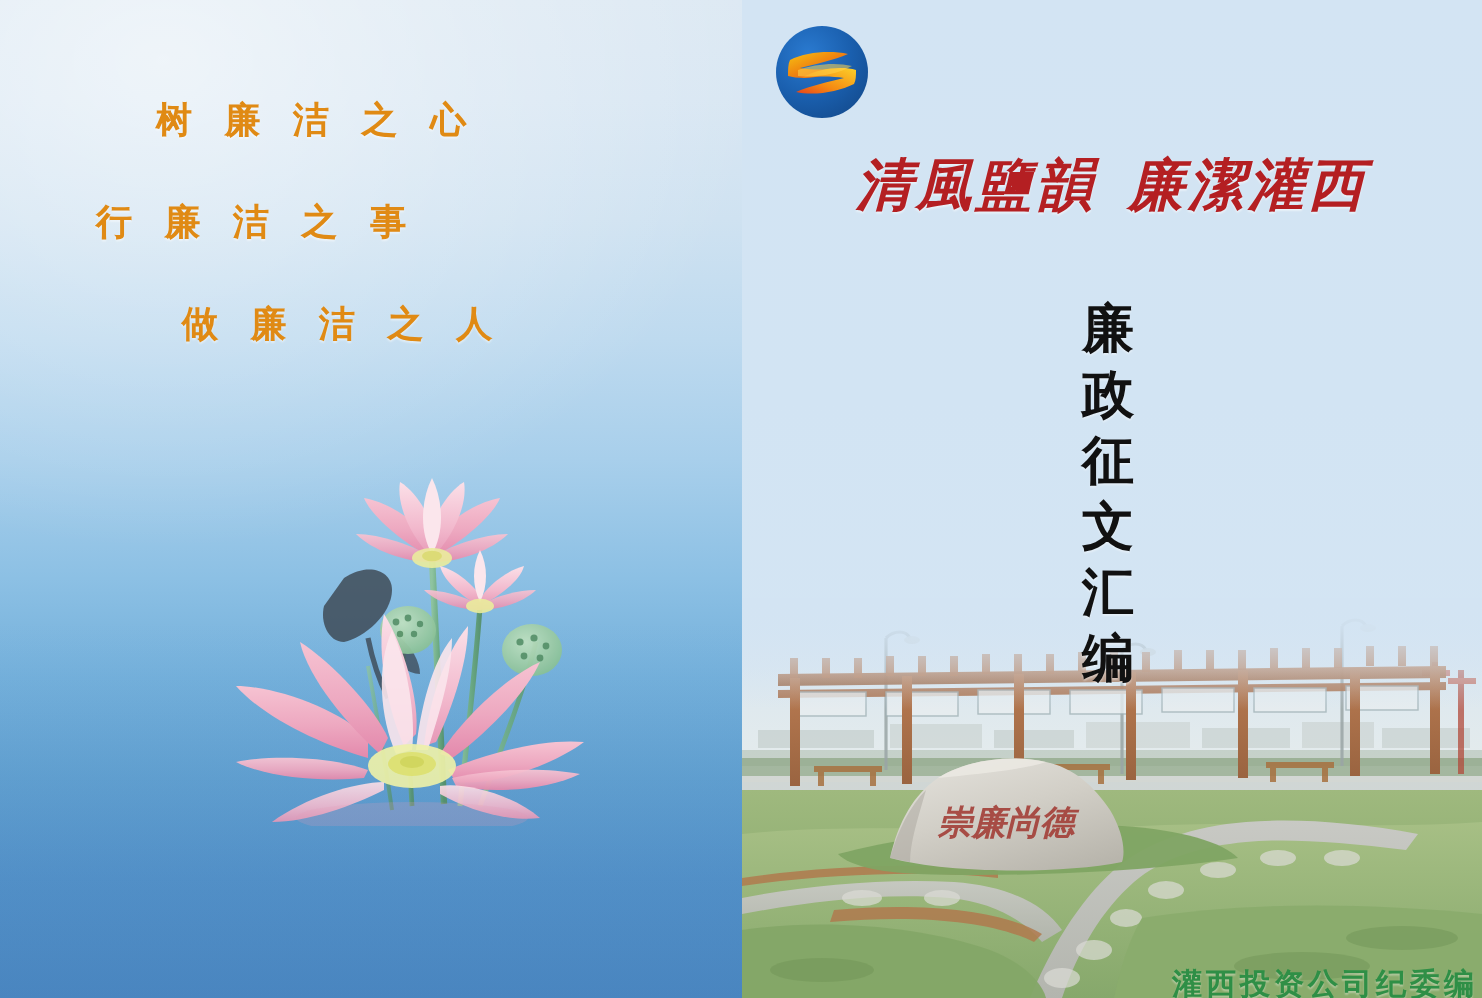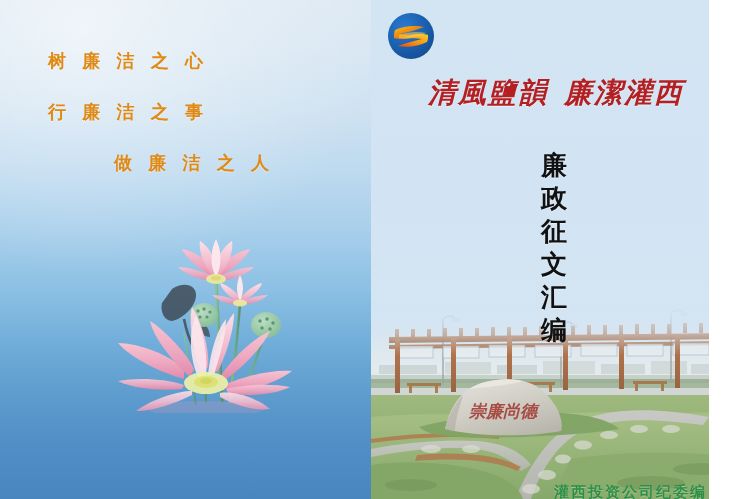--- a/index.html
+++ b/index.html
@@ -71,39 +71,39 @@
   }
   .verse {
     color: #e08a14;
     font-size: 18px;
     font-weight: 700;
     letter-spacing: 5px;
     line-height: 1;
     white-space: nowrap;
     text-shadow: 0 1px 1px rgba(255,255,255,0.45);
   }
-  .verse-1 { margin-left: 48px; }
+  .verse-1 { margin-left: 78px; }
   .verse-2 { margin-left: 48px; margin-top: 33px; }
-  .verse-3 { margin-left: 114px; margin-top: 33px; }
+  .verse-3 { margin-left: 91px; margin-top: 33px; }
 
   
   .lotus-art {
     position: absolute;
     left: 112px;
     bottom: 86px;
     width: 186px;
     height: 176px;
     z-index: 4;
   }
   .lotus-art svg { display: block; width: 100%; height: 100%; }
 
   
   .panel-right {
     position: relative;
-    width: 338px;
+    width: 370px;
     height: 499px;
     overflow: hidden;
     background: linear-gradient(to bottom,
       #d3e4f3 0%,
       #d2e4f3 40%,
       #d4e5f3 70%,
       #d6e6f2 100%);
   }
 
   

